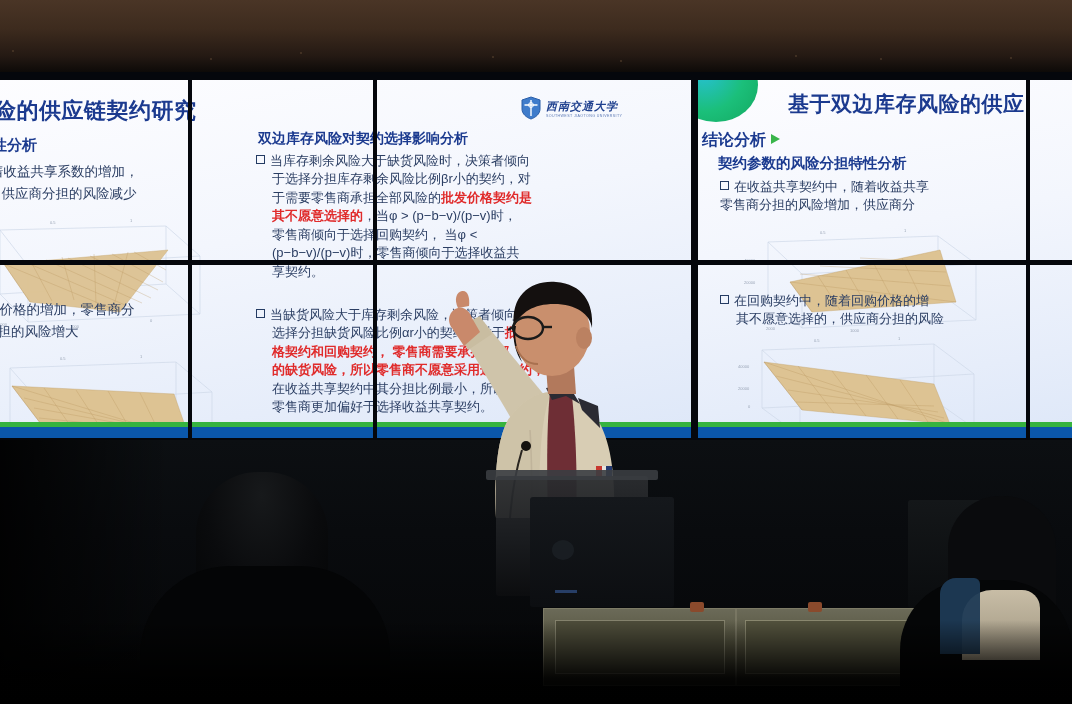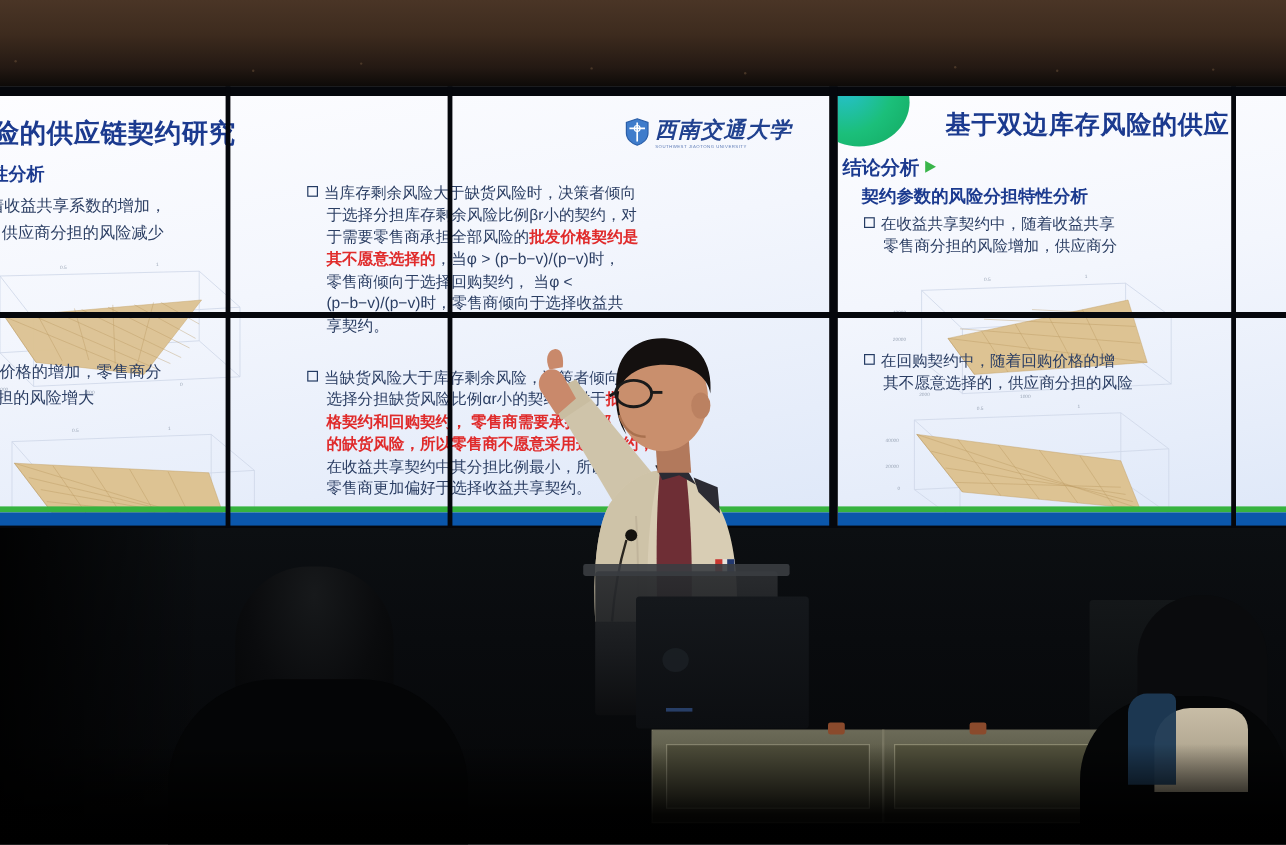--- a/index.html
+++ b/index.html
@@ -38,21 +38,21 @@
     border-top:5px solid transparent;border-bottom:5px solid transparent;vertical-align:1px;margin-left:5px;}
 
   
   .deco-circle{position:absolute;border-radius:50%;
     background:radial-gradient(circle at 35% 30%,#27c0d8 0%,#1bbf7a 55%,#13a85f 100%);}
 
   
   .logo-wrap{position:absolute;display:flex;align-items:center;gap:4px;}
   .logo-shield{width:22px;height:24px;}
   .logo-zh{font-family:Liberation Serif, serif;font-weight:bold;color:#20418f;
-    font-size:18px;letter-spacing:1px;white-space:nowrap;font-style:italic;}
+    font-size:11px;letter-spacing:1px;white-space:nowrap;font-style:italic;}
   .logo-en{font-size:3.6px;color:#5b79b5;letter-spacing:.4px;white-space:nowrap;}
 
   
   .plot{position:absolute;}
   .plot svg{display:block;}
 
   
   #presenter{position:absolute;}
 
   
@@ -162,20 +162,21 @@
             <path d="M11 1 L20 4 V13 C20 18 15.5 21.5 11 23 C6.5 21.5 2 18 2 13 V4 Z" fill="#3f7ccb" stroke="#2a5ea8" stroke-width="1"></path>
             <path d="M11 4 V20 M4.5 9 H17.5" stroke="#ffffff" stroke-width="1.4"></path>
             <circle cx="11" cy="9" r="2.4" fill="none" stroke="#ffffff" stroke-width="1"></circle>
           </svg>
           <div>
             <div class="logo-zh">西南交通大学</div>
             <div class="logo-en">SOUTHWEST JIAOTONG UNIVERSITY</div>
           </div>
         </div>
 
+        <div class="head2" style="left:258px;top:52px;font-size:14px;">双边库存风险对契约选择影响分析</div>
 
         <div class="para" style="left:256px;top:74px;width:430px;font-size:13px;">
           <span class="bullet-sq"></span><span>当库存剩余风险大于缺货风险时，决策者倾向</span><br>
           <span style="display:inline-block;margin-left:16px;">于选择分担库存剩余风险比例βr小的契约，对</span><br>
           <span style="display:inline-block;margin-left:16px;">于需要零售商承担全部风险的</span><span class="red">批发价格契约是</span><br>
           <span class="red" style="display:inline-block;margin-left:16px;">其不愿意选择的</span><span>，当φ &gt; (p−b−v)/(p−v)时，</span><br>
           <span style="display:inline-block;margin-left:16px;">零售商倾向于选择回购契约，      当φ &lt;</span><br>
           <span style="display:inline-block;margin-left:16px;">(p−b−v)/(p−v)时，零售商倾向于选择收益共</span><br>
           <span style="display:inline-block;margin-left:16px;">享契约。</span>
         </div>
@@ -202,21 +203,21 @@
         <div class="slide-title" style="left:90px;top:12px;font-size:21px;">基于双边库存风险的供应</div>
 
         <div class="head2" style="left:4px;top:52px;font-size:16px;">
           <span>结论分析</span><span class="arrow-r"></span>
         </div>
 
         <div class="head2" style="left:20px;top:76px;font-size:14.5px;">契约参数的风险分担特性分析</div>
 
         <div class="para" style="left:22px;top:100px;width:360px;font-size:13px;">
           <span class="bullet-sq"></span><span>在收益共享契约中，随着收益共享</span><br>
-          <span style="display:inline-block;margin-left:16px;text-align:center;">零售商分担的风险增加，供应商分</span>
+          <span style="display:inline-block;text-align:center;">零售商分担的风险增加，供应商分</span>
         </div>
 
         <div class="plot" style="left:42px;top:142px;width:250px;height:112px;">
           <svg width="250" height="112" viewBox="0 0 250 112">
             <g stroke="#cfd8e8" stroke-width="0.7" fill="none">
               <path d="M28 22 L198 16 L236 44 L62 54 Z"></path>
               <path d="M28 22 L28 80 M198 16 L198 72 M236 44 L236 100 M62 54 L62 108"></path>
               <path d="M28 80 L198 72 L236 100 L62 108 Z"></path>
             </g>
             <path d="M50 62 L200 30 L216 82 L72 92 Z" fill="#ddc393" stroke="#c3a269" stroke-width="0.4"></path>

